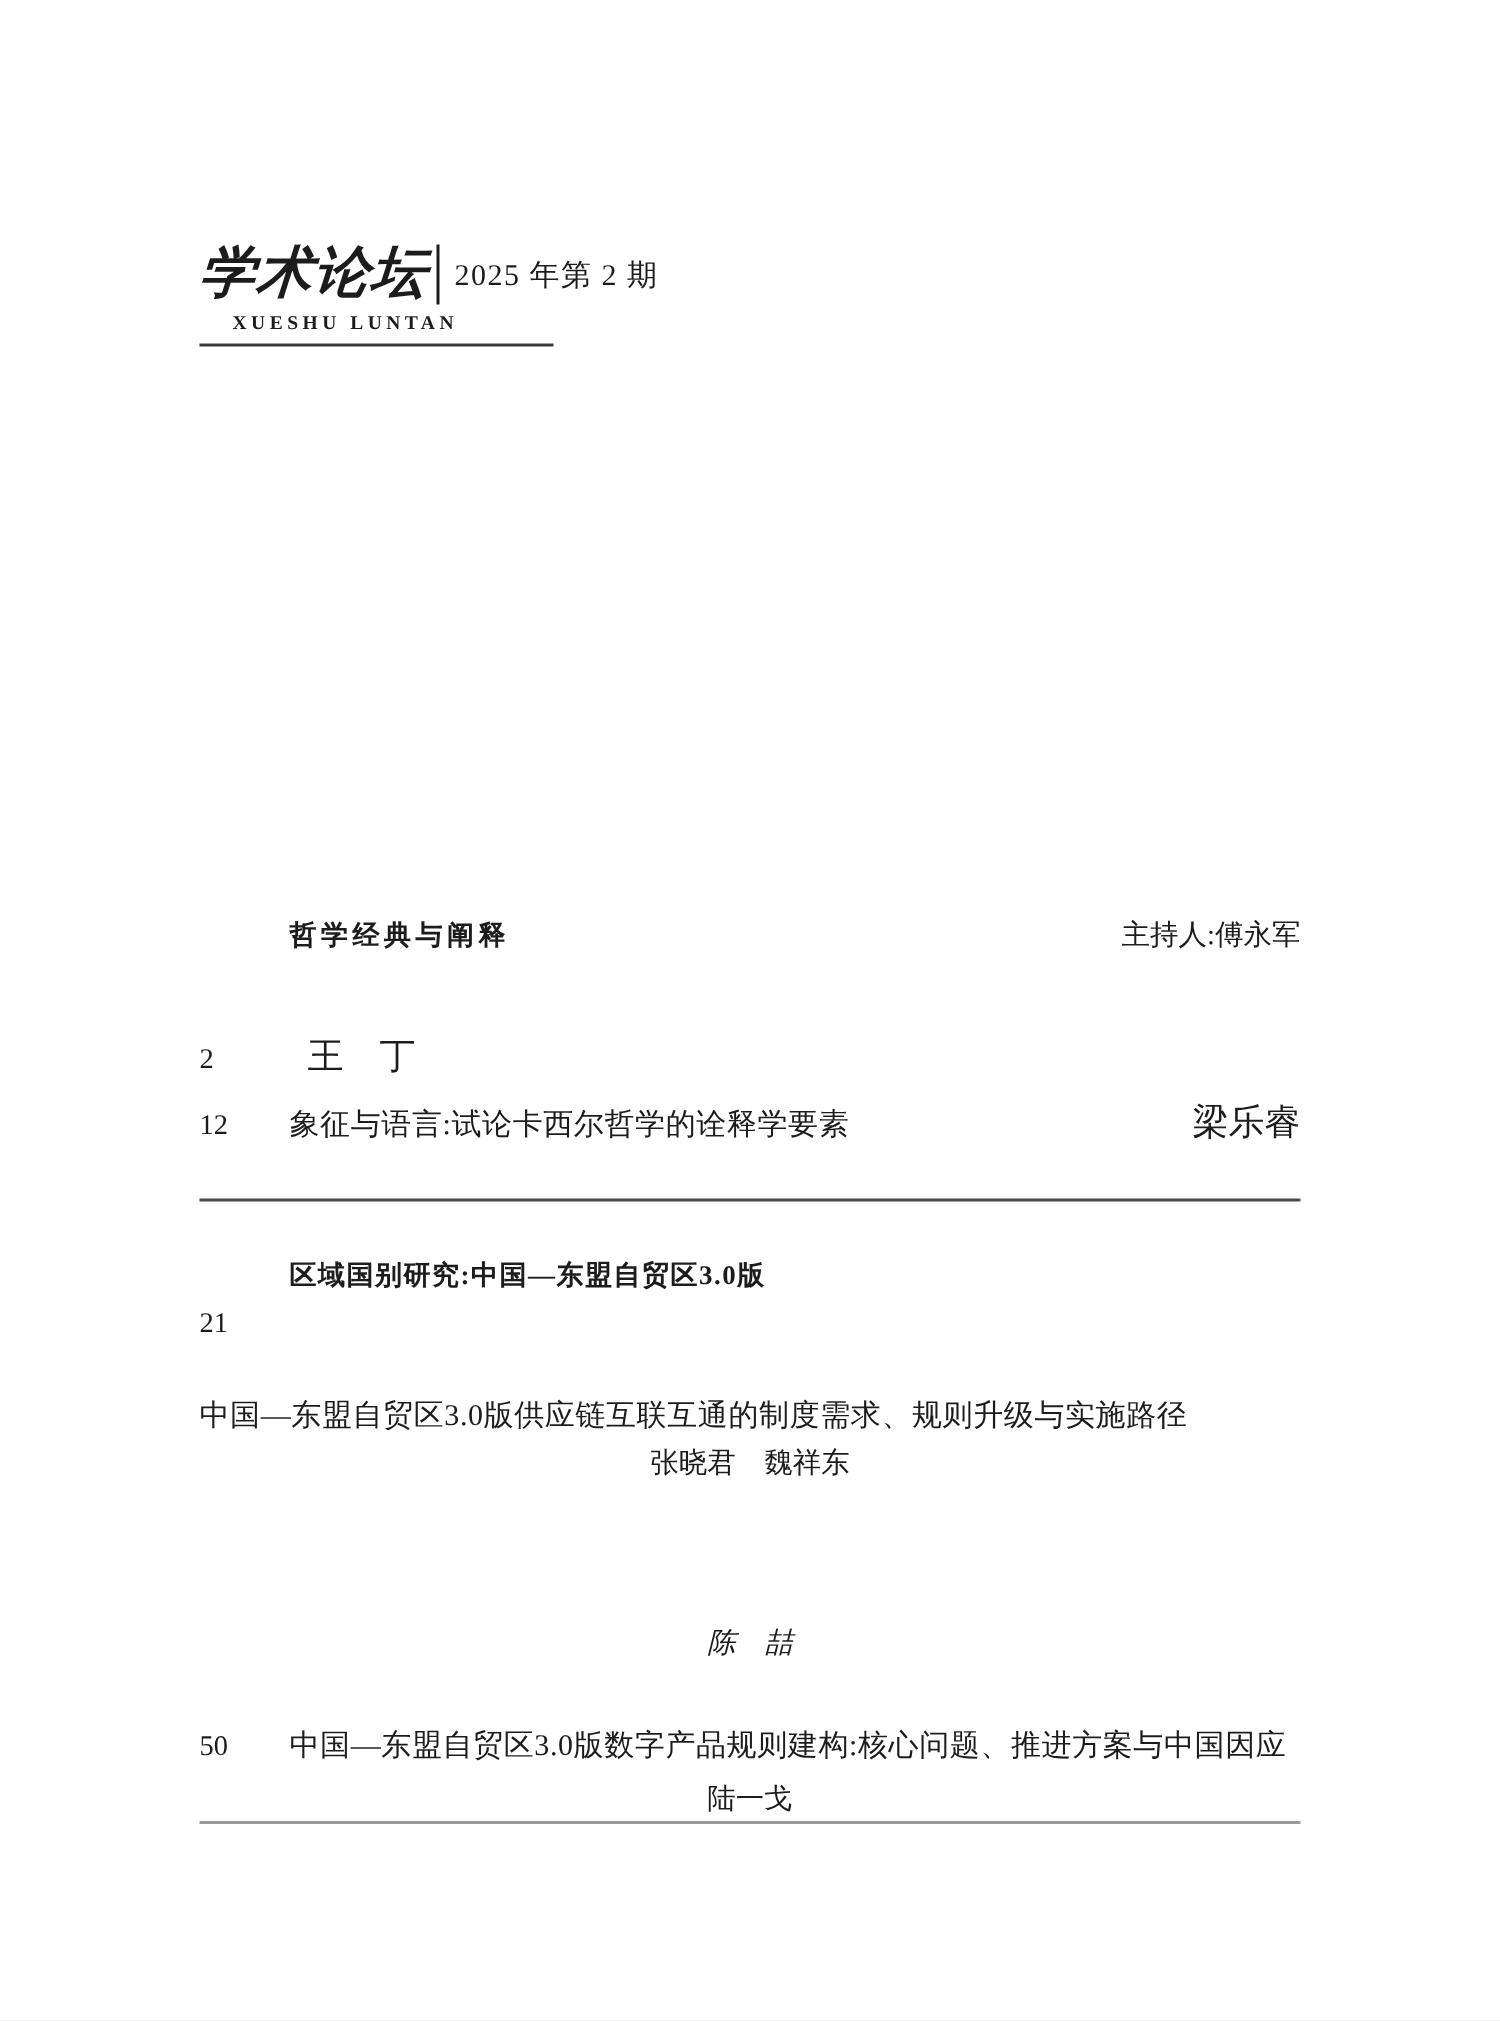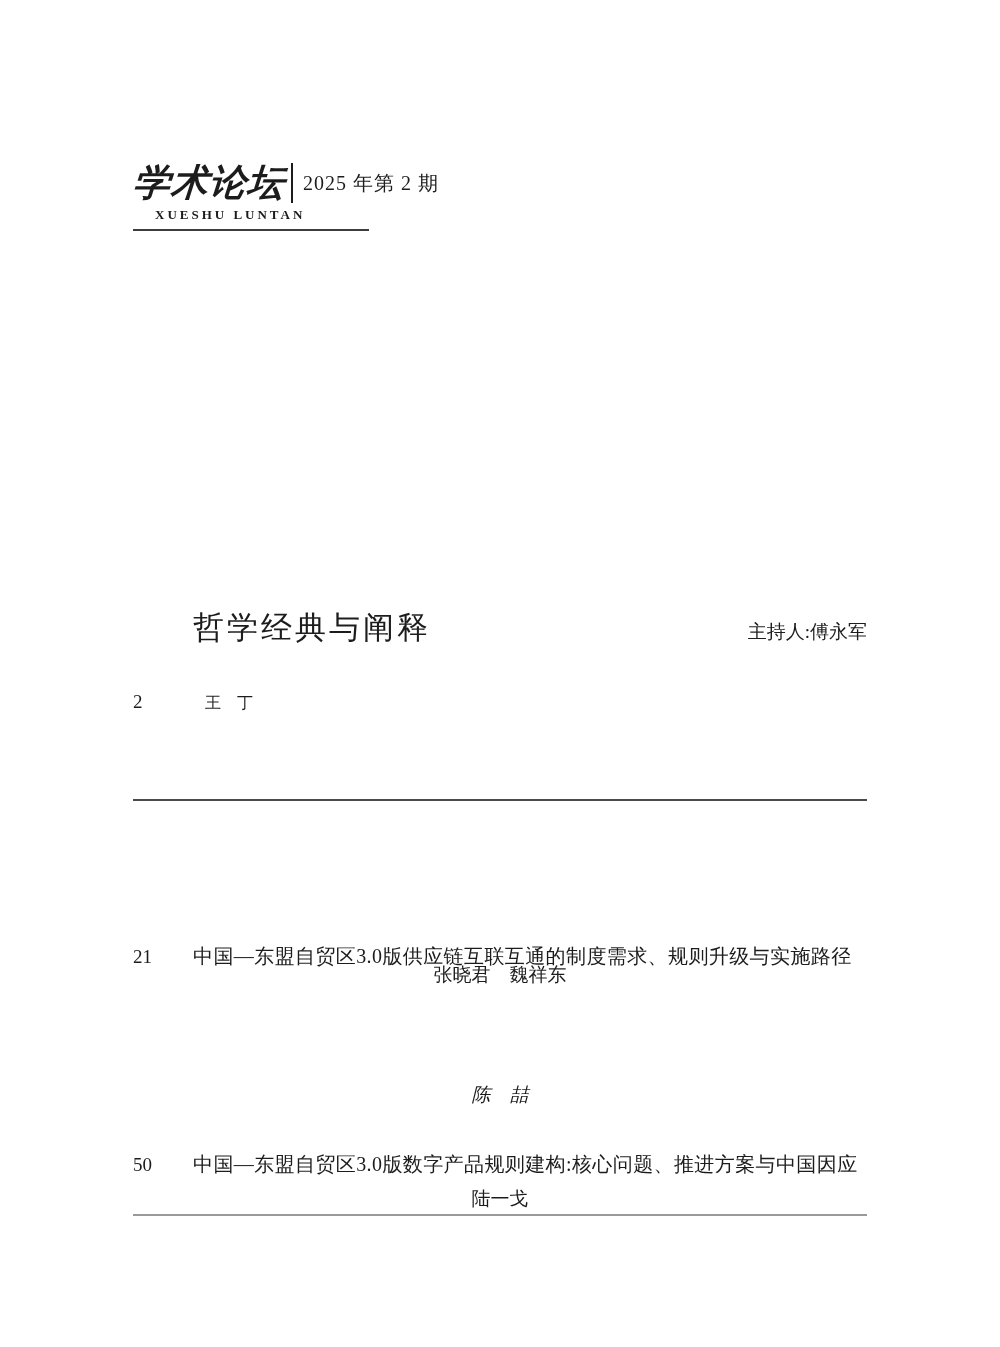--- a/index.html
+++ b/index.html
@@ -71,22 +71,22 @@
   .section-heading-row {
     position: absolute;
     left: 133px;
     width: 734px;
     display: flex;
     justify-content: space-between;
     align-items: baseline;
   }
   .section-heading {
     padding-left: 60px;
-    font-size: 31px;
-    font-weight: 400;
+    font-size: 18px;
+    font-weight: 700;
     letter-spacing: 3px;
     white-space: nowrap;
     line-height: 1.15;
   }
   .section-heading.tight {
     letter-spacing: 1px;
   }
   .section-host {
     font-size: 19px;
     white-space: nowrap;
@@ -108,21 +108,21 @@
   }
   .entry-title {
     flex: 1 1 auto;
     white-space: nowrap;
     letter-spacing: 0.4px;
   }
   .entry-author {
     flex: 0 0 auto;
     white-space: nowrap;
     padding-left: 12px;
-    font-size: 16px;
+    font-size: 24px;
   }
   .author-line {
     position: absolute;
     left: 133px;
     width: 734px;
     text-align: center;
     font-size: 19px;
     white-space: nowrap;
   }
 
@@ -154,25 +154,33 @@
   <div class="section-heading-row" style="top: 610px;">
     <div class="section-heading">哲学经典与阐释</div>
     <div class="section-host">主持人:傅永军</div>
   </div>
 
   <div class="entry-row" style="top: 691px;">
     <span class="entry-num">2</span>
     <span class="entry-author">王　丁</span>
   </div>
 
+  <div class="entry-row" style="top: 735px;">
+    <span class="entry-num">12</span>
+    <span class="entry-title">象征与语言:试论卡西尔哲学的诠释学要素</span>
+    <span class="entry-author">梁乐睿</span>
+  </div>
 
   <div class="rule rule-mid" style="top: 799px;"></div>
 
+  <div class="section-heading-row" style="top: 840px;">
+    <div class="section-heading tight">区域国别研究:中国—东盟自贸区3.0版</div>
+  </div>
 
-  <div class="entry-row" style="top: 944px;">
+  <div class="entry-row" style="top: 872px; flex-direction: column;">
     <span class="entry-num">21</span>
     <span class="entry-title">中国—东盟自贸区3.0版供应链互联互通的制度需求、规则升级与实施路径</span>
   </div>
   <div class="author-line" style="top: 962px;">张晓君　魏祥东</div>
 
   <div class="author-line" style="top: 1082px; font-style: italic;">陈　喆</div>
 
   <div class="entry-row" style="top: 1152px;">
     <span class="entry-num">50</span>
     <span class="entry-title">中国—东盟自贸区3.0版数字产品规则建构:核心问题、推进方案与中国因应</span>

